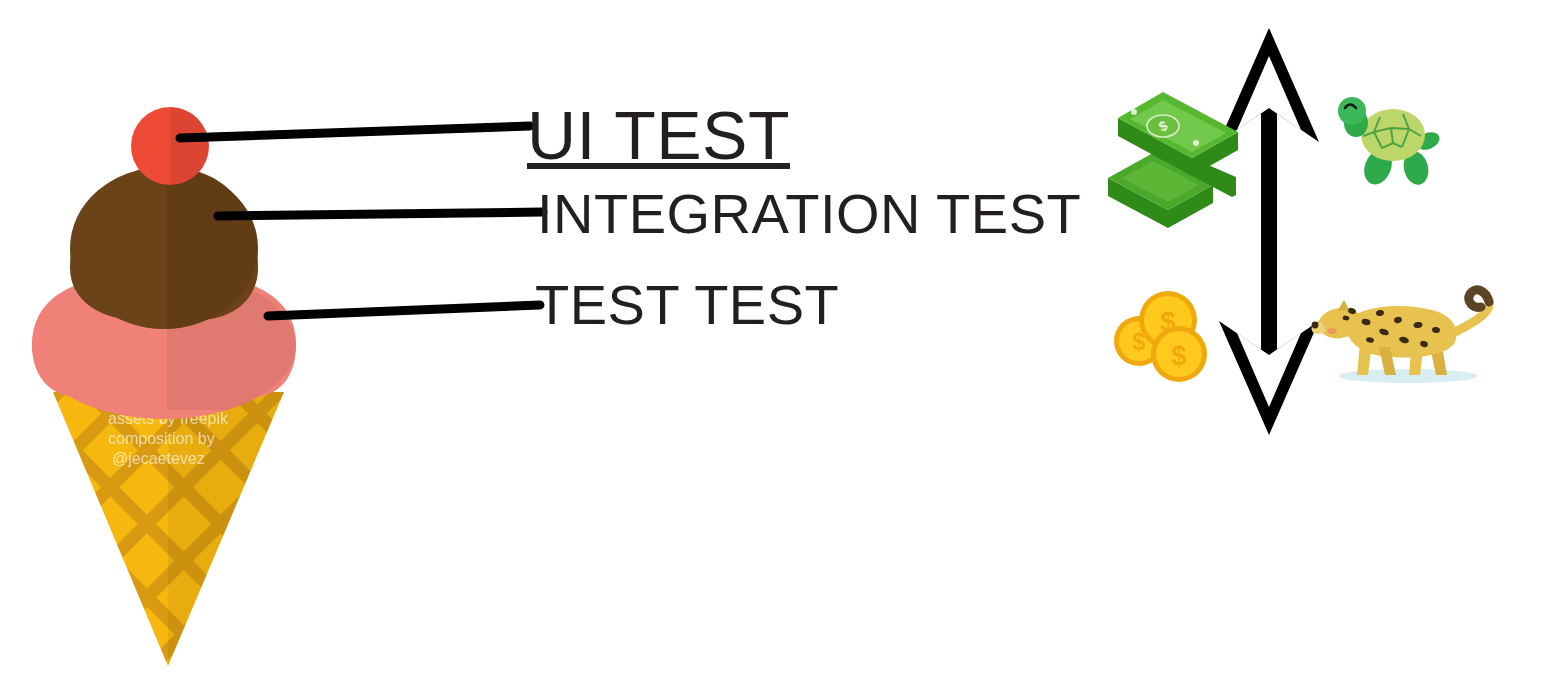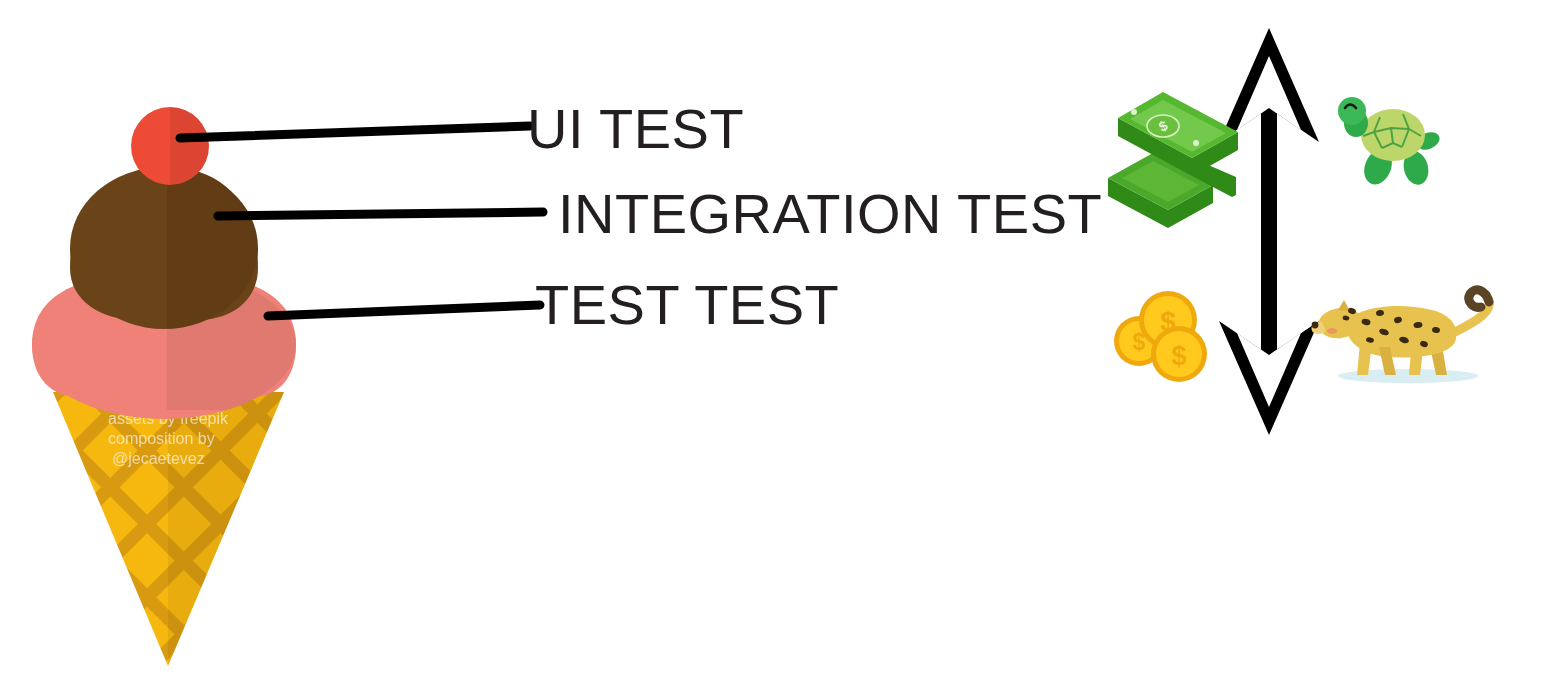--- a/index.html
+++ b/index.html
@@ -25,22 +25,22 @@
     height: 698px;
   }
   .label {
     position: absolute;
     color: #231f20;
     font-family: "Liberation Sans", sans-serif;
     font-weight: 400;
     white-space: nowrap;
     letter-spacing: 0.5px;
   }
-  #label-ui-test      { left: 527px; top: 96px;  font-size: 56px; }
-  #label-integration  { left: 537px; top: 181px; font-size: 56px; margin-left: 21px; }
+  #label-ui-test      { left: 527px; top: 96px;  font-size: 68px; text-decoration: underline; }
+  #label-integration  { left: 537px; top: 181px; font-size: 56px; }
   #label-unit-test    { left: 535px; top: 272px; font-size: 56px; }
 </style>
 </head>
 <body>
 
 <div id="canvas">
 
   <svg class="layer" viewBox="0 0 1557 698" xmlns="http://www.w3.org/2000/svg">
     <defs>
 

